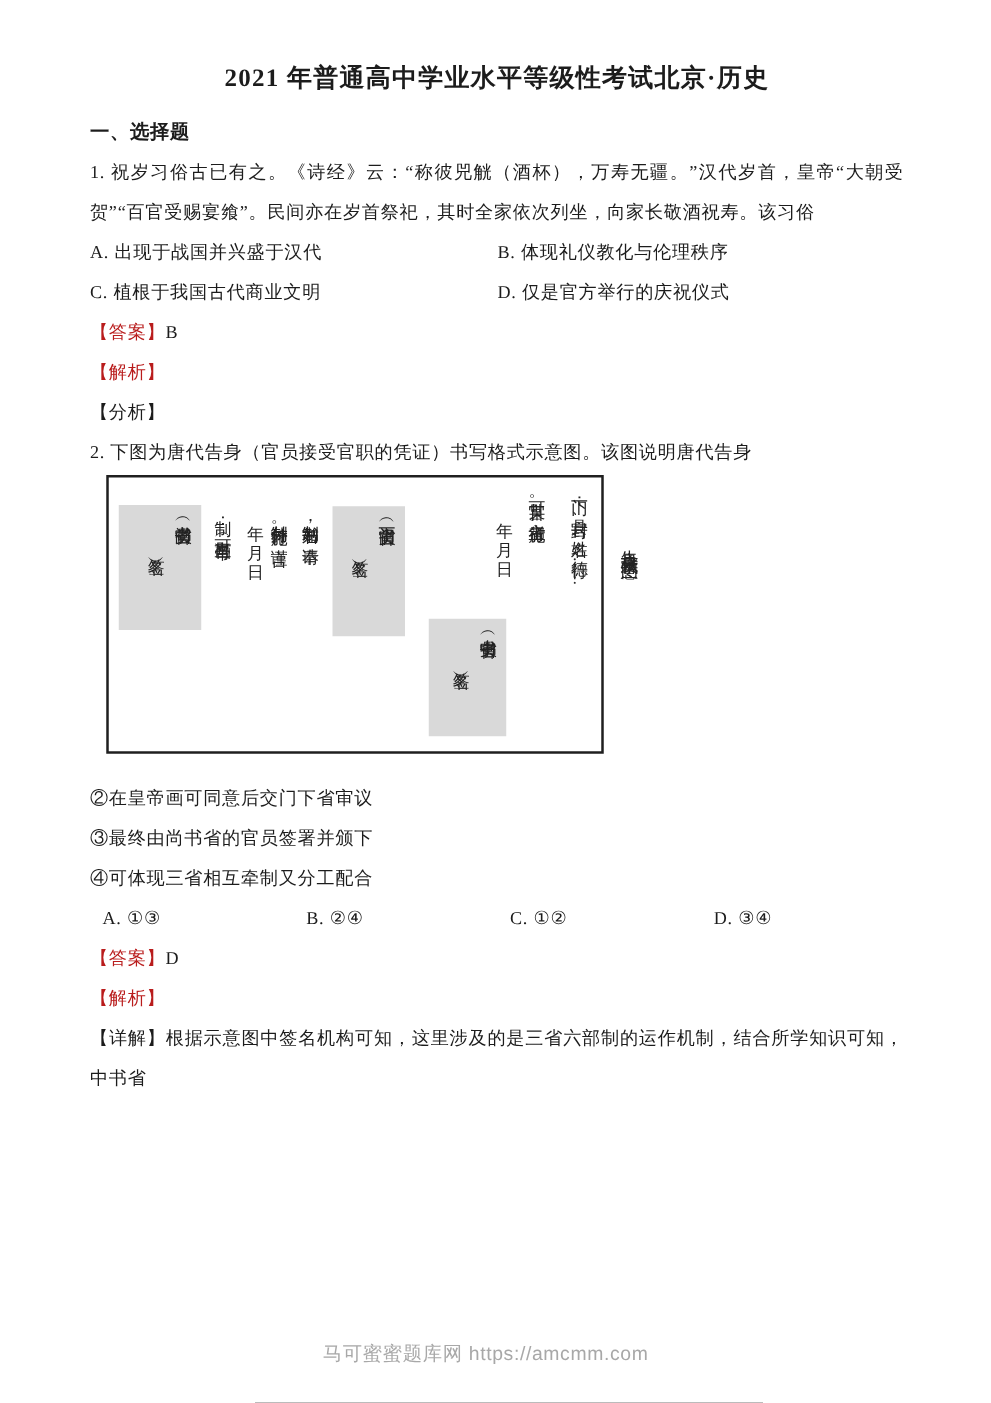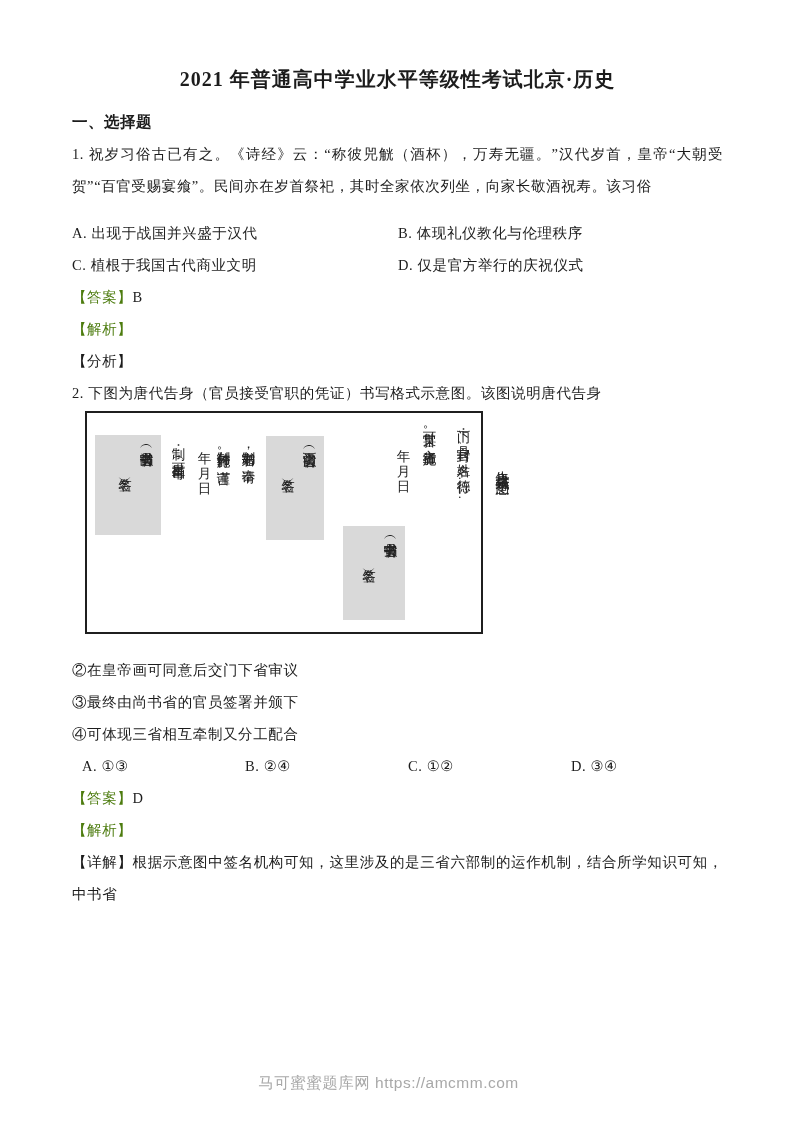--- a/index.html
+++ b/index.html
@@ -5,21 +5,21 @@
   html,body { margin:0; padding:0; background:#888; }
   .page {
     position:relative;
     width:793px; height:1122px;
     margin:0 auto;
     background:#ffffff;
     font-family:"Liberation Serif","DejaVu Serif",serif;
     color:#1c1c1c;
     overflow:hidden;
   }
-  .content { padding:64px 70px 0 72px; }
+  .content { padding:48px 70px 0 72px; }
   .doc-title {
     text-align:center;
     font-size:20px;
     font-weight:bold;
     line-height:30px;
     margin:0 0 12px 0;
     letter-spacing:1px;
   }
   .section-heading {
     font-size:15.5px;
@@ -34,31 +34,30 @@
     margin:0;
     letter-spacing:0.6px;
   }
   .just { text-align:justify; }
   .opt-grid-2 {
     display:grid;
     grid-template-columns:326px 1fr;
     font-size:14.5px;
     line-height:32px;
     letter-spacing:0.6px;
-    margin-top:15px;
   }
   .opt-grid-4 {
     display:grid;
     grid-template-columns:163px 163px 163px 1fr;
     font-size:14.5px;
     line-height:32px;
     letter-spacing:0.6px;
     margin-left:10px;
   }
-  .marker-blue { color:#4d7c0f; }
+  .marker-blue { color:#b91c1c; }
   .ans-letter { color:#1c1c1c; }
 
   
   .figure-wrap {
     position:relative;
     width:530px;
     height:225px;
     margin:2px 0 18px 13px;
   }
   .fig-box {

